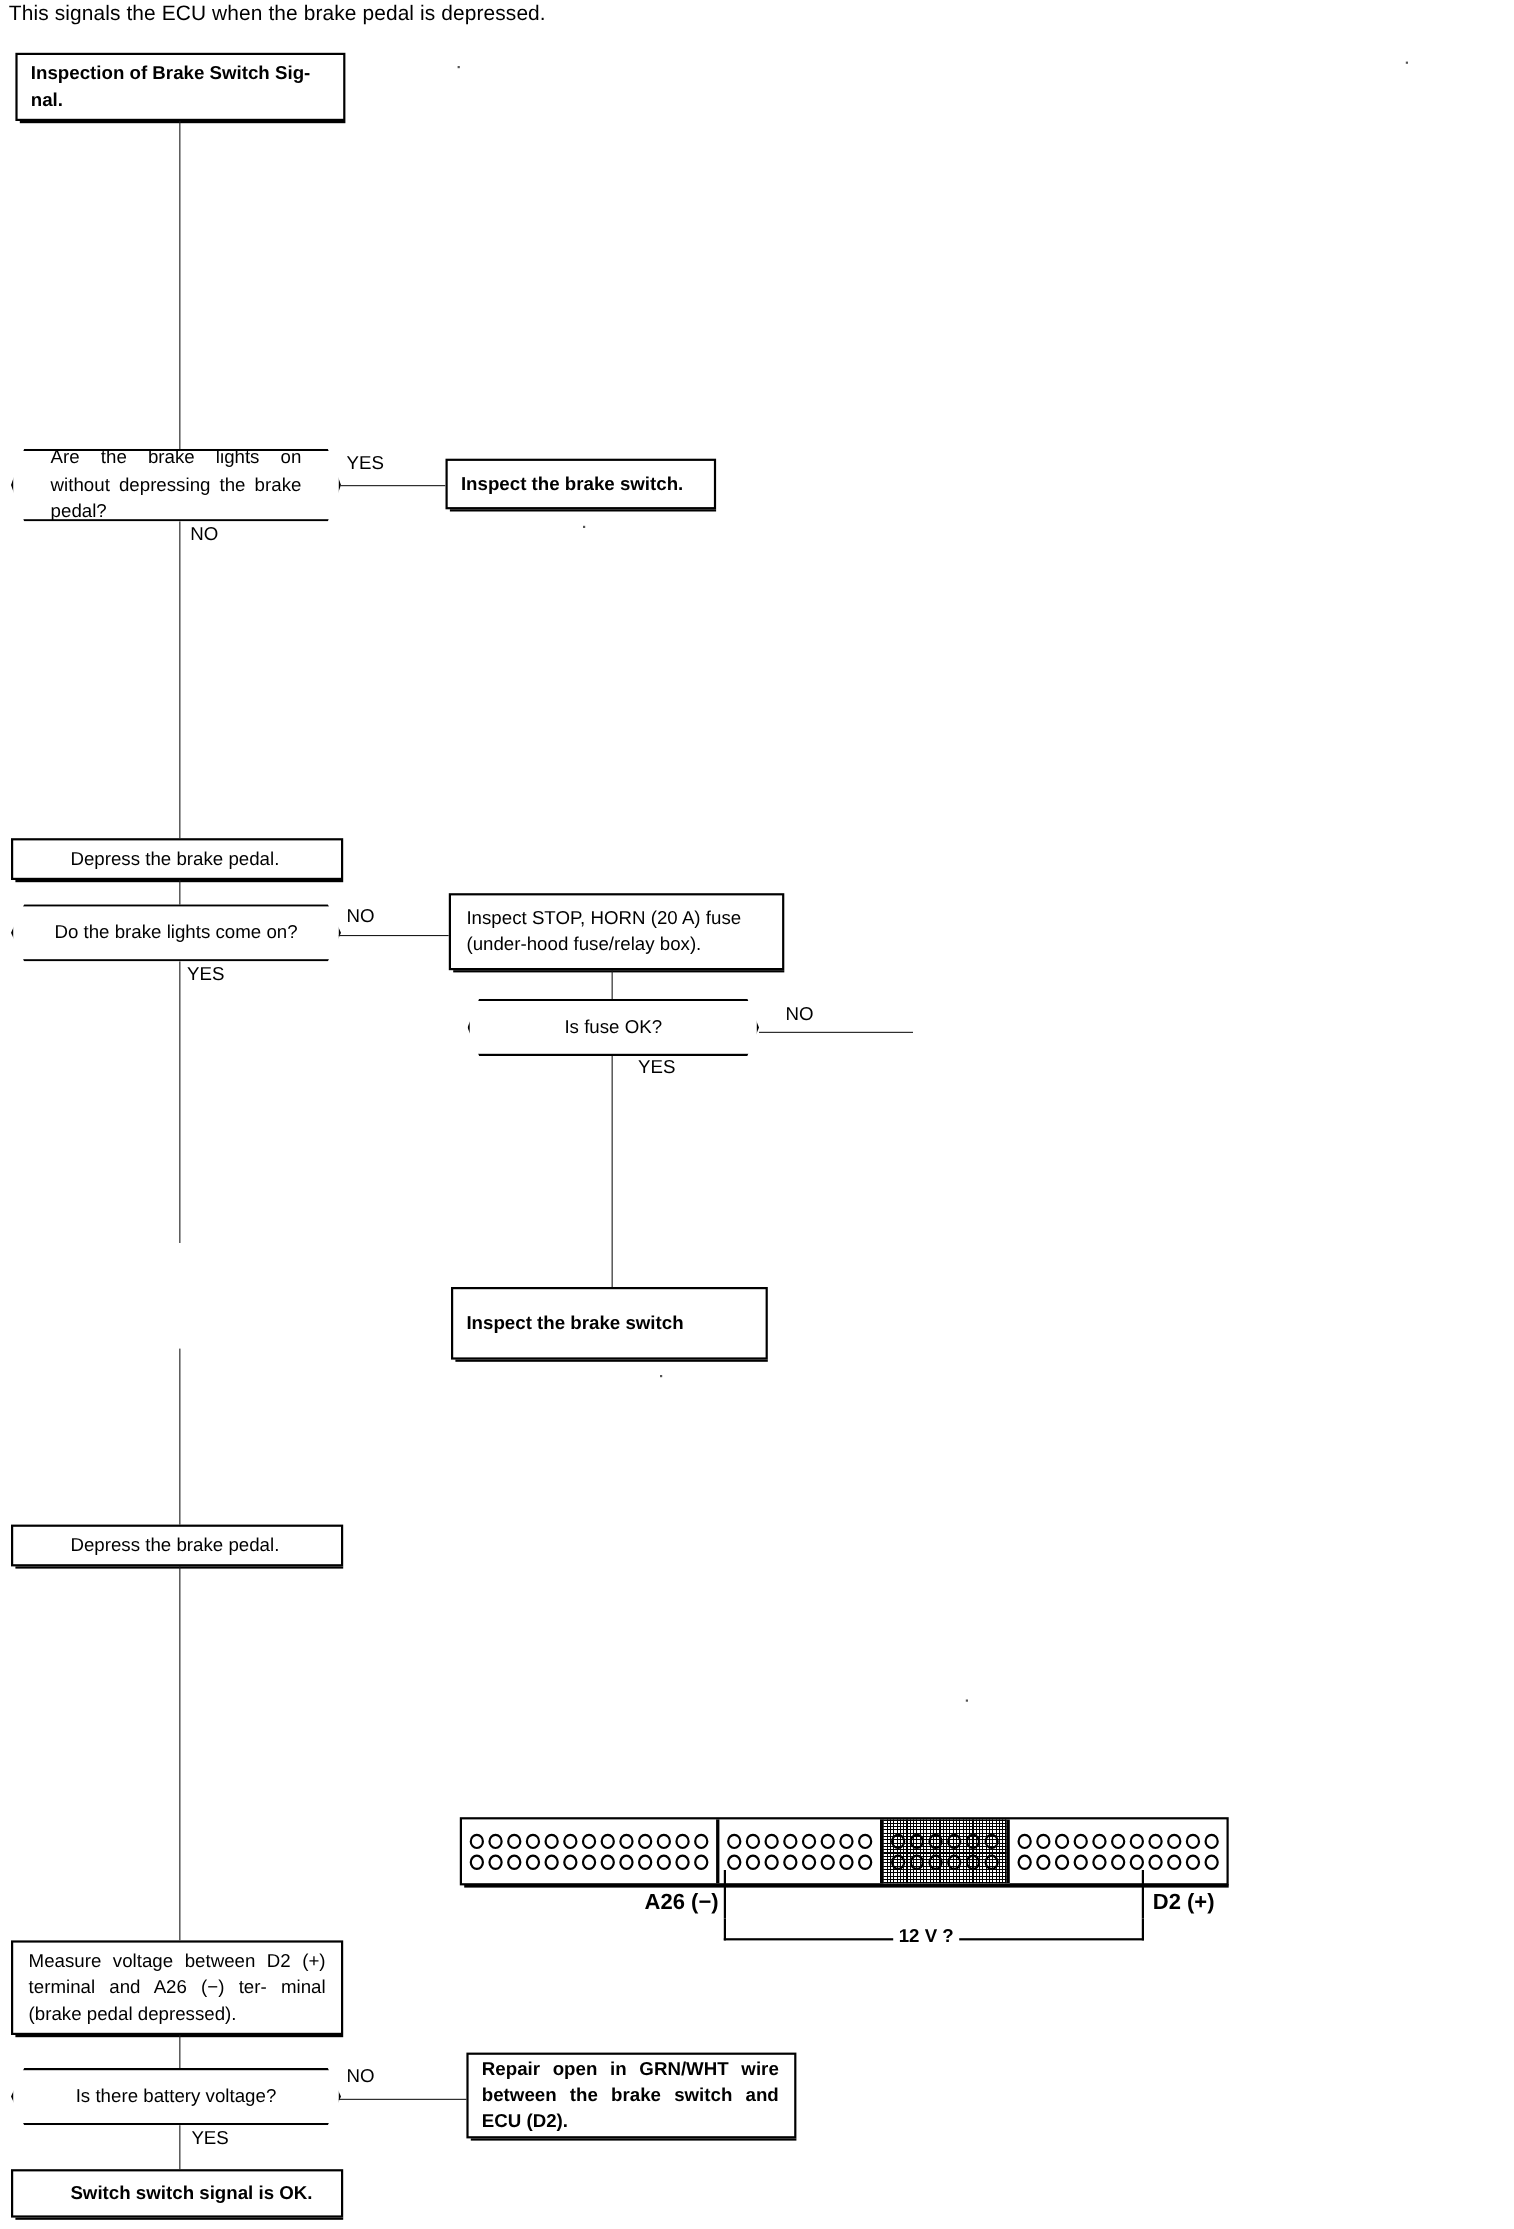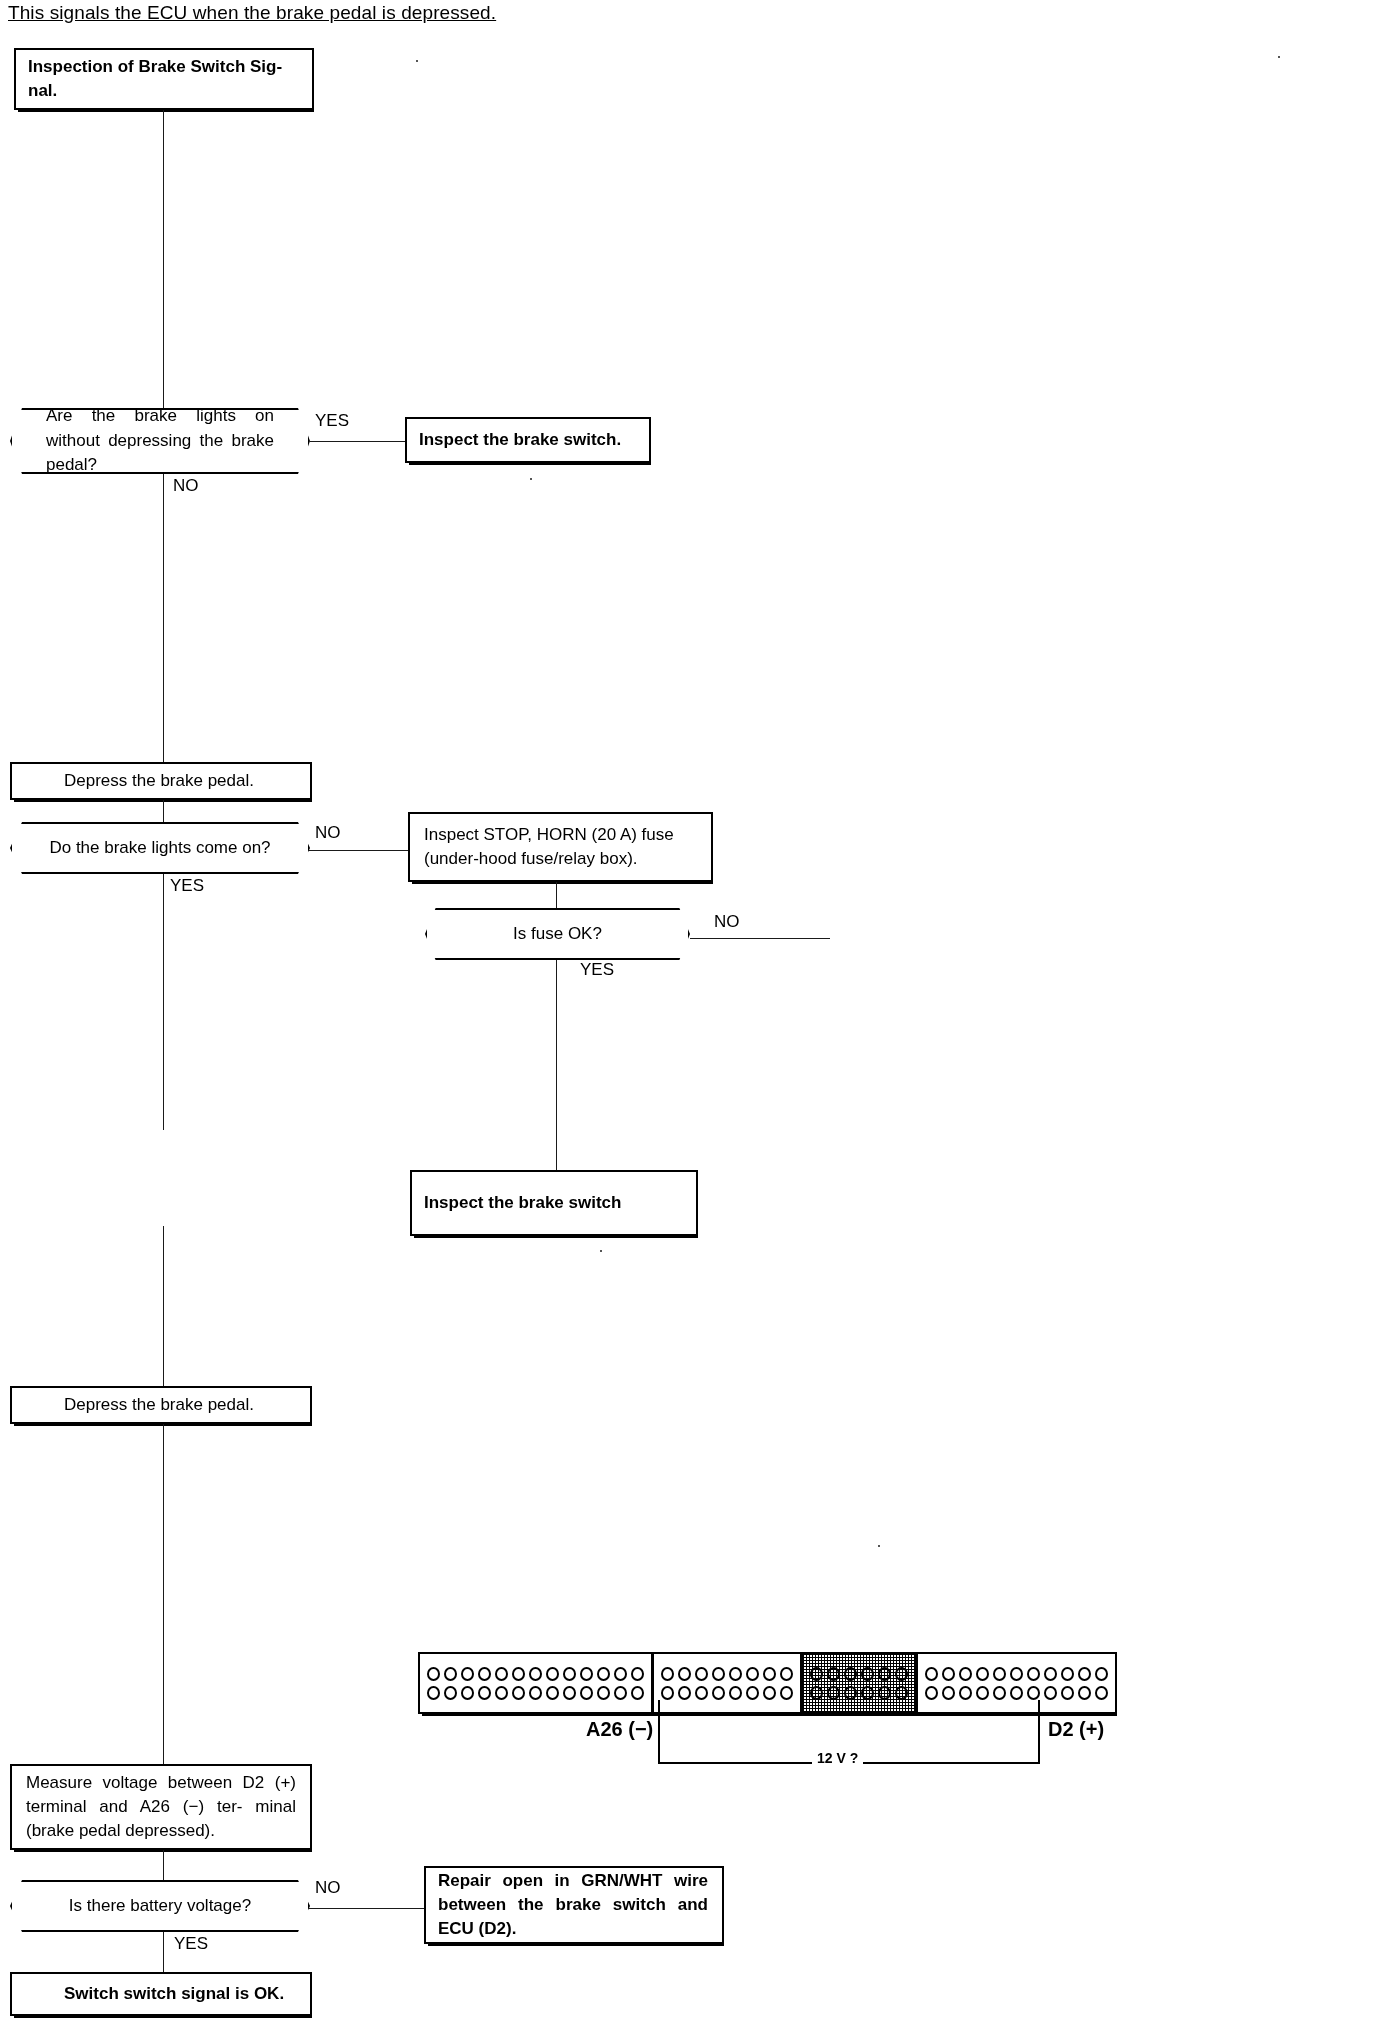--- a/index.html
+++ b/index.html
@@ -19,21 +19,20 @@
     overflow: hidden;
     background: #ffffff;
   }
 
   
   .intro {
     position: absolute;
     font-size: 19px;
     letter-spacing: 0.1px;
     white-space: nowrap;
-    text-decoration: underline;
   }
 
   
   .box {
     position: absolute;
     box-sizing: border-box;
     border: 2px solid #000;
     background: #fff;
     display: flex;
     align-items: center;
@@ -157,21 +156,21 @@
   .pingroup.shaded .pin { background: transparent; }
 
   .termlabel {
     position: absolute;
     font-size: 20px;
     font-weight: bold;
     white-space: nowrap;
   }
   .voltlabel {
     position: absolute;
-    font-size: 14px;
+    font-size: 17px;
     font-weight: bold;
     white-space: nowrap;
     background: #fff;
     padding: 0 5px;
   }
   .speck {
     position: absolute;
     width: 2px; height: 2px;
     background: #555;
   }

